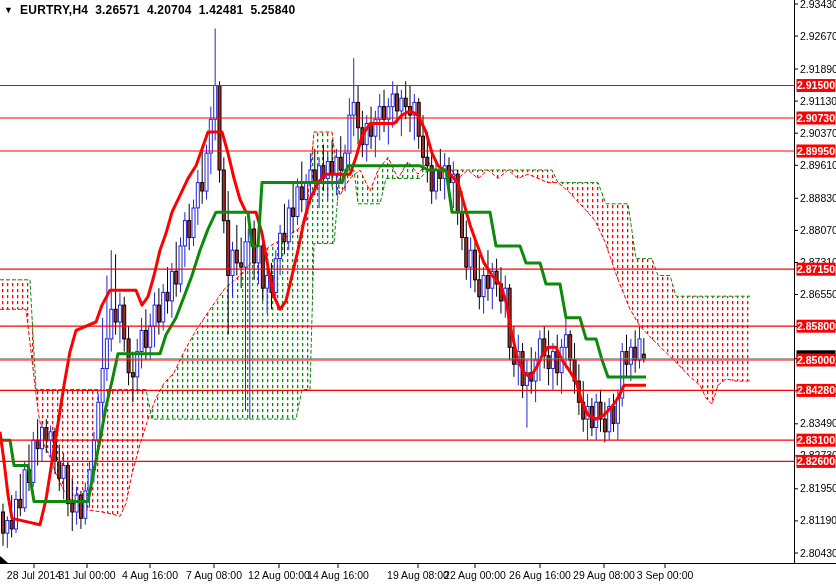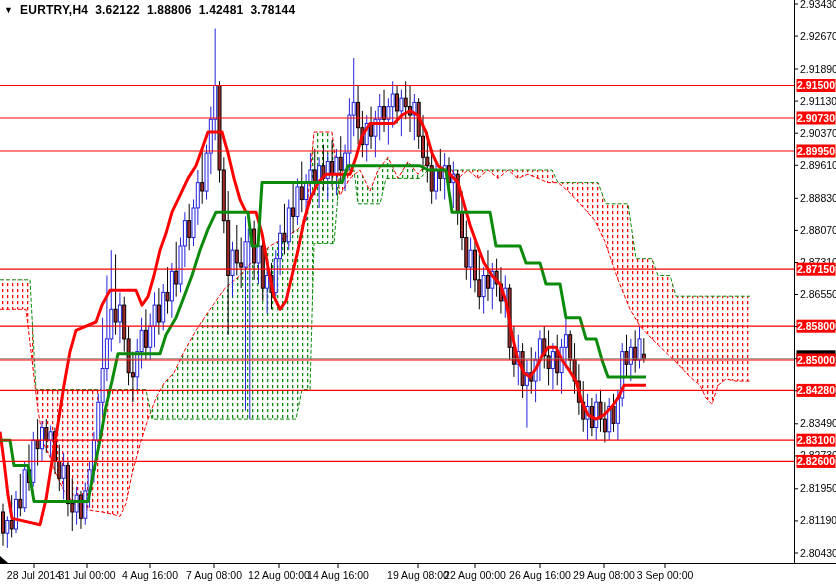--- a/index.html
+++ b/index.html
@@ -12,24 +12,24 @@
   #quote-header span{letter-spacing:0.2px;}
   text{font-family:"Liberation Sans","DejaVu Sans",sans-serif;}
 </style>
 </head>
 <body>
 
 <div id="stage">
   <div id="quote-header">
     <span class="tri">▼</span>
     <span>EURTRY,H4</span>
-    <span>3.62122</span>
-    <span>1.88806</span>
+    <span>3.26571</span>
+    <span>4.20704</span>
     <span>1.42481</span>
-    <span>3.78144</span>
+    <span>5.25840</span>
   </div>
 
   <svg id="chart-svg" width="836" height="585">
     <defs>
       <pattern id="hatchR" width="5" height="6" patternUnits="userSpaceOnUse">
         <rect x="2" y="1" width="1.3" height="3.2" fill="#ff0000"></rect>
       </pattern>
       <pattern id="hatchG" width="5" height="6" patternUnits="userSpaceOnUse">
         <rect x="2" y="1" width="1.3" height="3.2" fill="#0b8a0b"></rect>
       </pattern>

